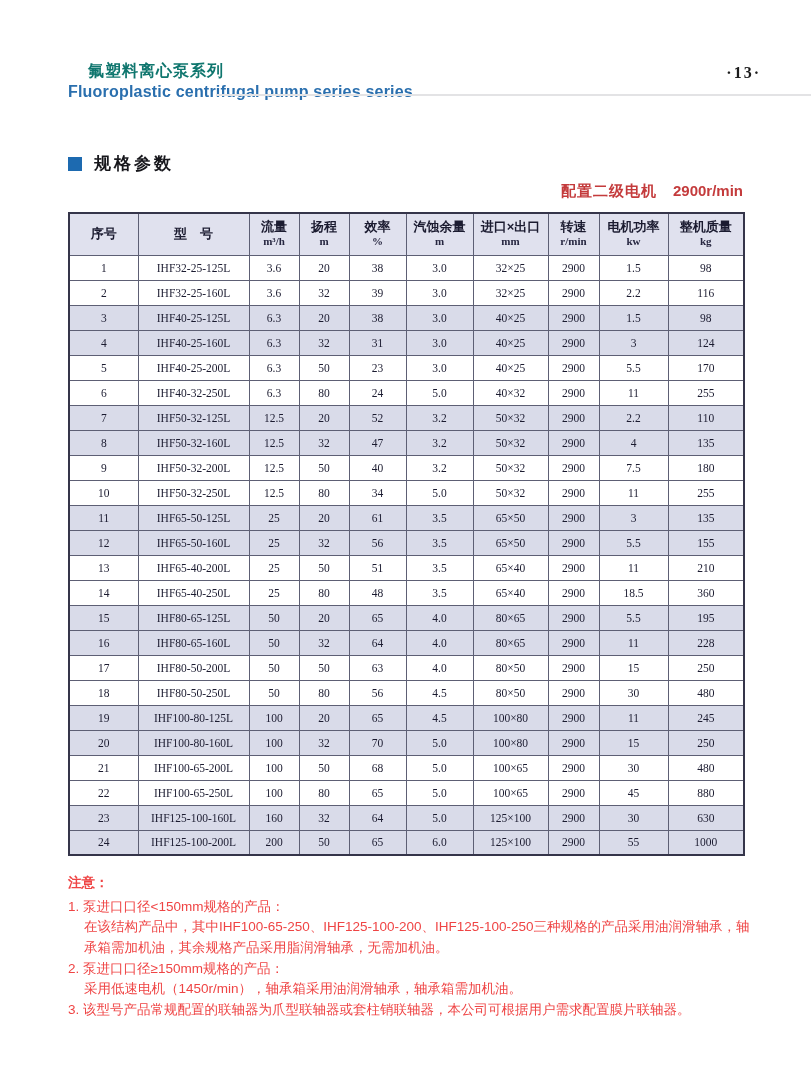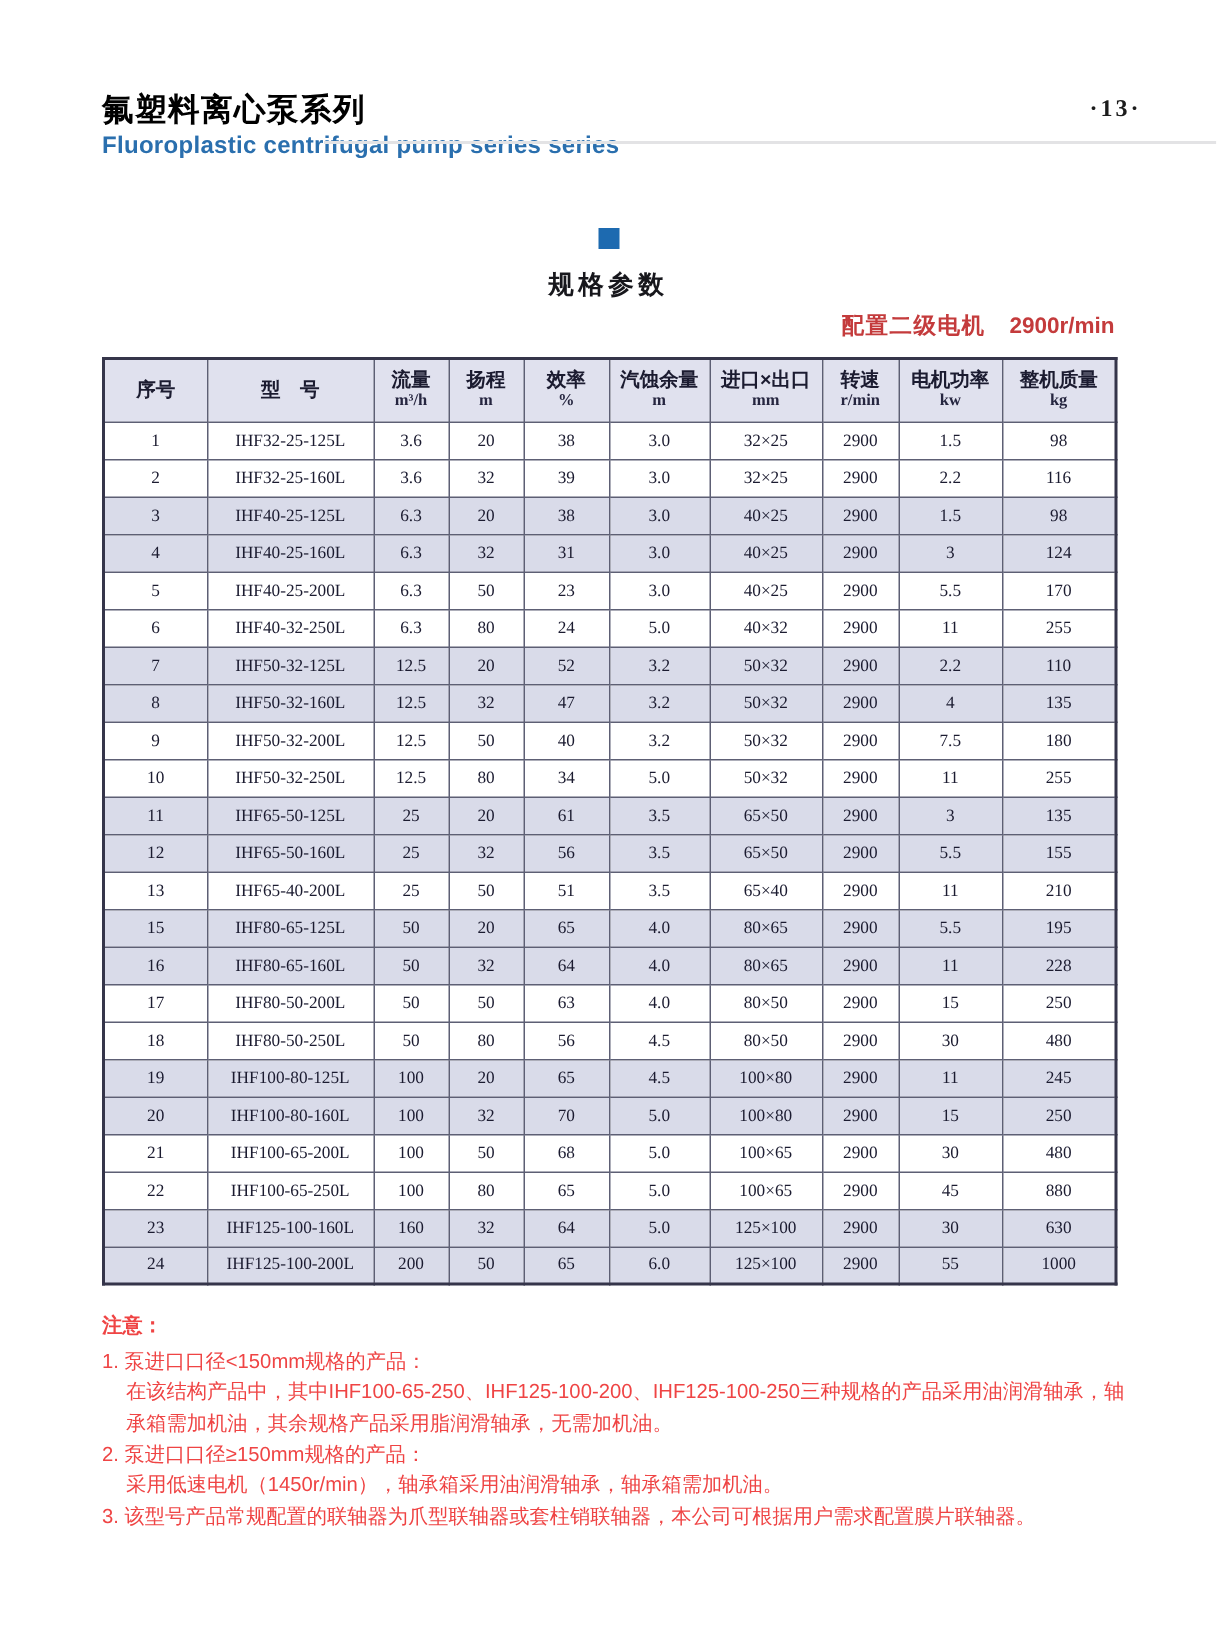--- a/index.html
+++ b/index.html
@@ -9,43 +9,43 @@
     position: relative;
     width: 811px; height: 1092px;
     background: #ffffff;
     padding: 62px 68px 0 68px;
     overflow: hidden;
   }
 
   
   .doc-header { position: relative; height: 52px; }
   .title-cn {
-    font-size: 21px; font-weight: bold; color: #000000;
-    letter-spacing: 1px; line-height: 1.15;
+    font-size: 16px; font-weight: bold; color: #0f766e;
+    letter-spacing: 1px; line-height: 1.15; margin-left: 20px;
   }
   .title-en {
     font-size: 16px; font-weight: bold; color: #2a6fae;
     margin-top: 3px; letter-spacing: 0.2px;
   }
   .header-rule {
     position: absolute; left: 148px; right: -68px; top: 32px;
     border-bottom: 2px solid #e3e3e5;
   }
   .page-number {
     position: absolute; right: -18px; top: 2px;
     font-family: "Liberation Serif", serif;
     font-size: 16px; font-weight: bold; color: #1c1c1c;
     letter-spacing: 2px;
     text-align: right;
   }
 
   
   .section-row {
     margin-top: 38px;
-    display: flex; align-items: center; gap: 12px; flex-direction: column;
+    display: flex; align-items: center; gap: 12px;
   }
   .bullet {
     width: 14px; height: 14px; background: #1d6ab0;
     display: inline-block; flex: 0 0 auto;
   }
   .section-title {
     font-size: 17px; font-weight: bold; color: #17171c;
     letter-spacing: 3px;
   }
 
@@ -326,20 +326,32 @@
           <td>13</td>
           <td>IHF65-40-200L</td>
           <td>25</td>
           <td>50</td>
           <td>51</td>
           <td>3.5</td>
           <td>65×40</td>
           <td>2900</td>
           <td>11</td>
           <td>210</td>
+        </tr>
+        <tr>
+          <td>14</td>
+          <td>IHF65-40-250L</td>
+          <td>25</td>
+          <td>80</td>
+          <td>48</td>
+          <td>3.5</td>
+          <td>65×40</td>
+          <td>2900</td>
+          <td>18.5</td>
+          <td>360</td>
         </tr>
         <tr class="shaded">
           <td>15</td>
           <td>IHF80-65-125L</td>
           <td>50</td>
           <td>20</td>
           <td>65</td>
           <td>4.0</td>
           <td>80×65</td>
           <td>2900</td>

